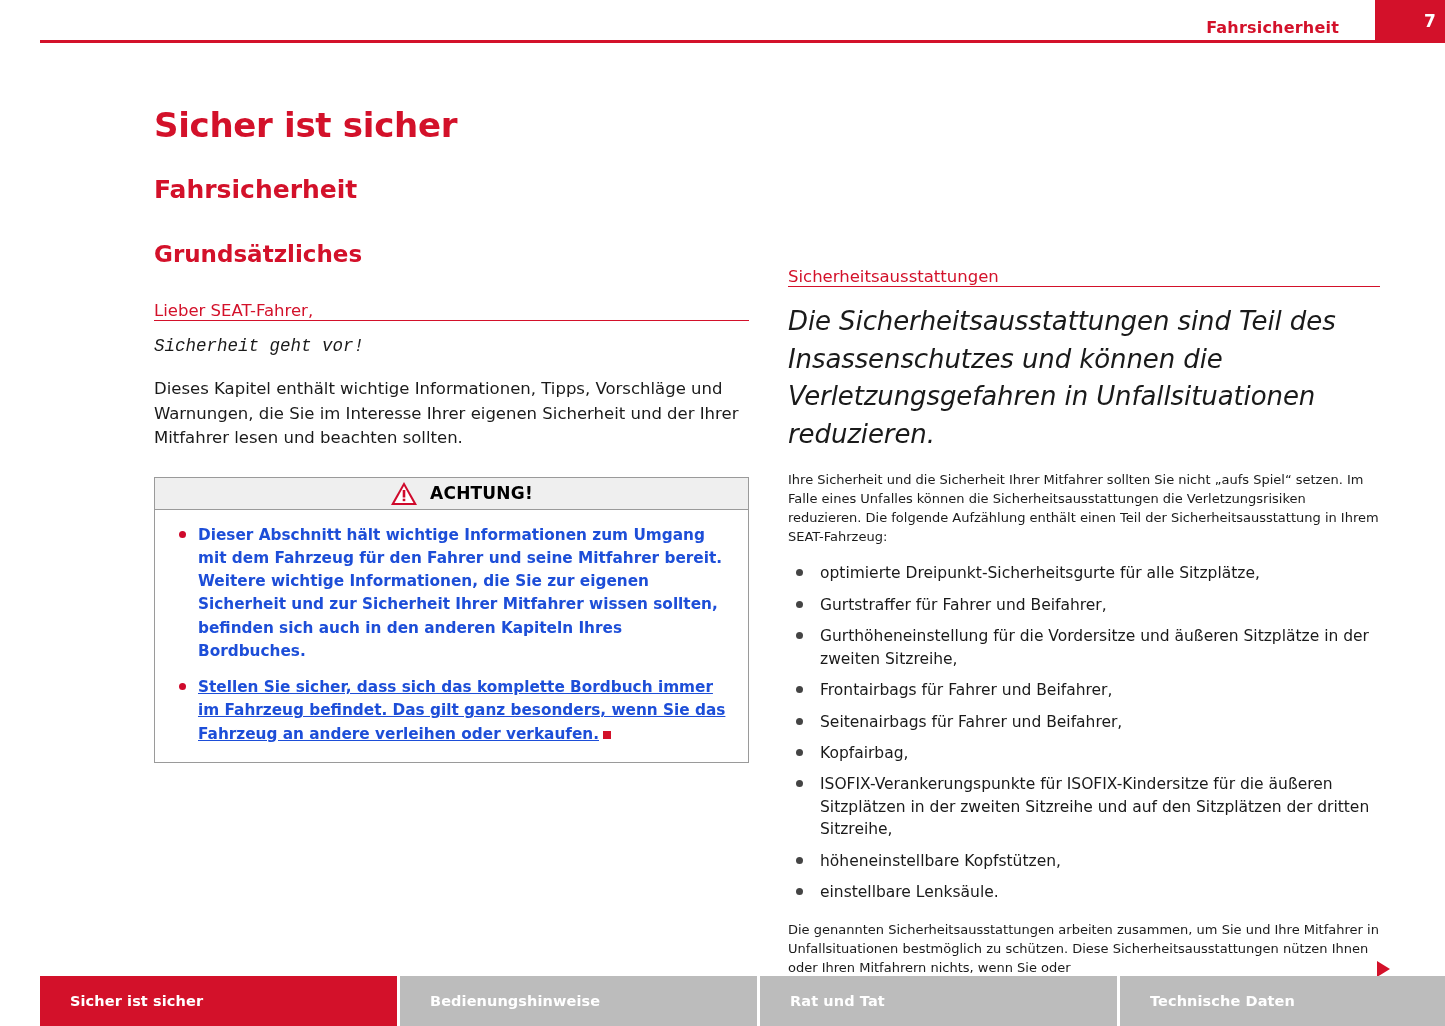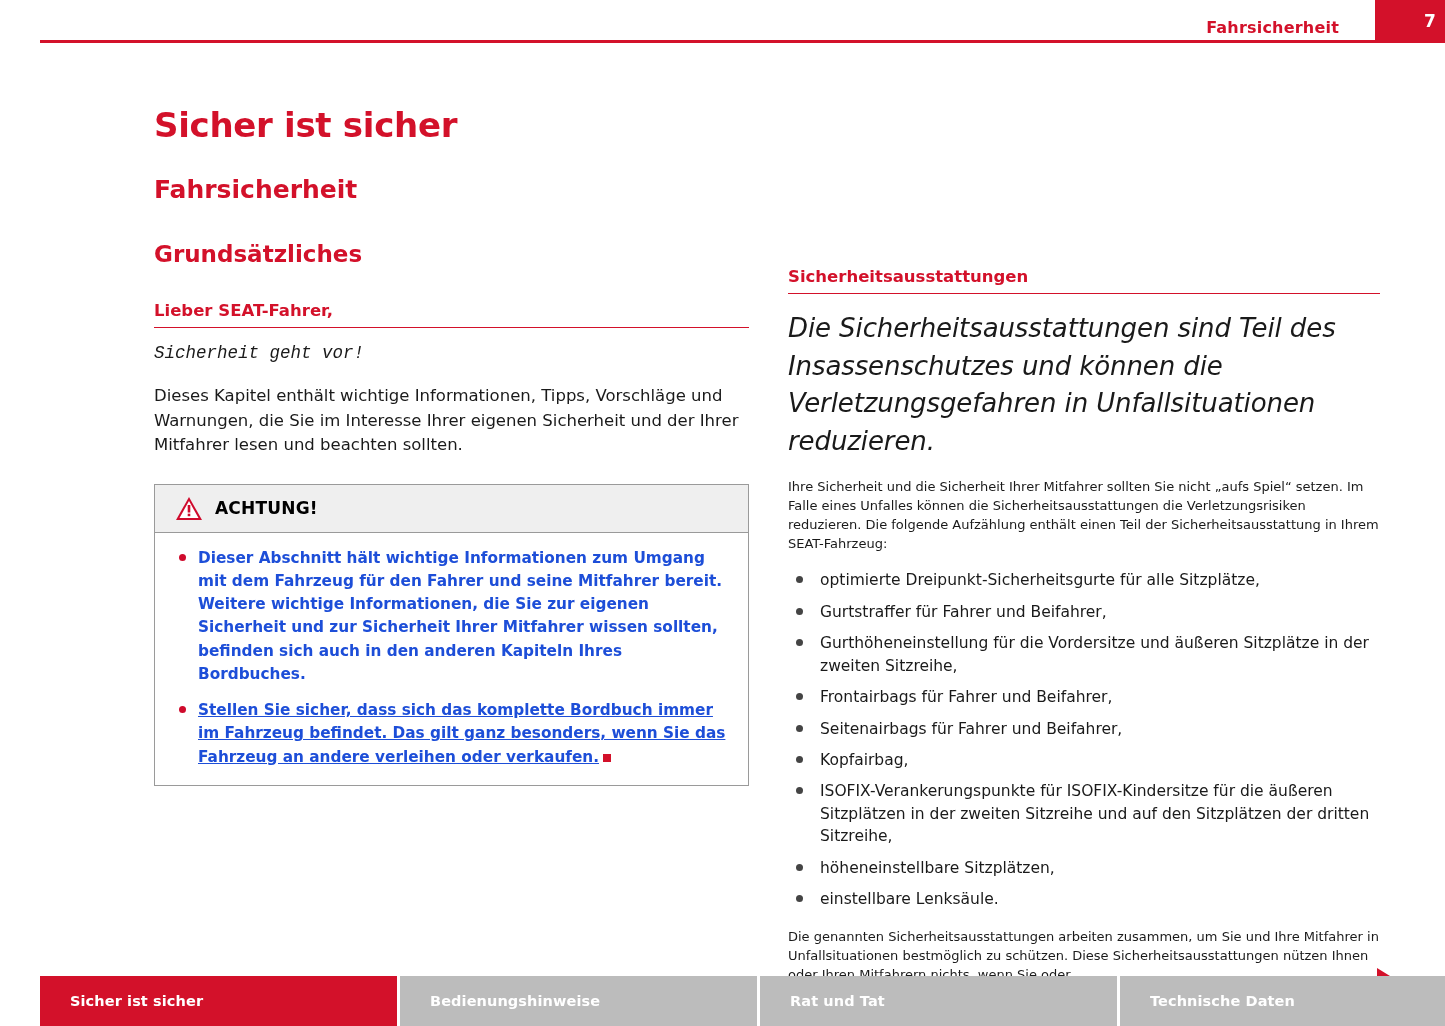--- a/index.html
+++ b/index.html
@@ -98,23 +98,22 @@
     color: #d3112a;
   }
   h3.doc-section {
     margin: 37px 0 0 0;
     font-size: 23px;
     font-weight: bold;
     color: #d3112a;
   }
   h4.doc-subsection {
     margin: 34px 0 0 0;
-    padding-bottom: 7px;
     font-size: 16.5px;
-    font-weight: bold;
+    font-weight: normal;
     color: #d3112a;
     border-bottom: 1px solid #d3112a;
   }
   .italic-lead {
     margin: 13px 0 0 0;
     font-size: 17.5px;
     font-style: italic;
     color: #1a1a1a;
     line-height: 1.45;
     font-family: Liberation Mono, monospace;
@@ -141,26 +140,27 @@
   }
 
   
   .warning-box {
     margin: 26px 0 0 0;
     width: 595px;
     border: 1px solid #9a9a9a;
     background: #ffffff;
   }
   .warning-head {
-    height: 48px;
+    height: 32px;
     background: #efefef;
     border-bottom: 1px solid #9a9a9a;
     display: flex;
     align-items: center;
     padding-left: 20px;
+    justify-content: center;
   }
   .warn-tri {
     width: 28px; height: 25px;
     position: relative;
     margin-right: 12px;
   }
   .warn-tri svg { display: block; }
   .warning-title {
     font-size: 17px;
     font-weight: bold;
@@ -304,21 +304,21 @@
       <p class="body-sm">Ihre Sicherheit und die Sicherheit Ihrer Mitfahrer sollten Sie nicht „aufs Spiel“ setzen. Im Falle eines Unfalles können die Sicherheitsausstattungen die Verletzungsrisiken reduzieren. Die folgende Aufzählung enthält einen Teil der Sicherheitsausstattung in Ihrem SEAT-Fahrzeug:</p>
 
       <ul class="bullets">
         <li><span class="bdot"></span><span>optimierte Dreipunkt-Sicherheitsgurte für alle Sitzplätze,</span></li>
         <li><span class="bdot"></span><span>Gurtstraffer für Fahrer und Beifahrer,</span></li>
         <li><span class="bdot"></span><span>Gurthöheneinstellung für die Vordersitze und äußeren Sitzplätze in der zweiten Sitzreihe,</span></li>
         <li><span class="bdot"></span><span>Frontairbags für Fahrer und Beifahrer,</span></li>
         <li><span class="bdot"></span><span>Seitenairbags für Fahrer und Beifahrer,</span></li>
         <li><span class="bdot"></span><span>Kopfairbag,</span></li>
         <li><span class="bdot"></span><span>ISOFIX-Verankerungspunkte für ISOFIX-Kindersitze für die äußeren Sitzplätzen in der zweiten Sitzreihe und auf den Sitzplätzen der dritten Sitzreihe,</span></li>
-        <li><span class="bdot"></span><span>höheneinstellbare Sitzplätzen,</span></li>
+        <li><span class="bdot"></span><span>höheneinstellbare Kopfstützen,</span></li>
         <li><span class="bdot"></span><span>einstellbare Lenksäule.</span></li>
       </ul>
 
       <div style="position:relative;">
         <p class="body-sm">Die genannten Sicherheitsausstattungen arbeiten zusammen, um Sie und Ihre Mitfahrer in Unfallsituationen bestmöglich zu schützen. Diese Sicherheitsausstattungen nützen Ihnen oder Ihren Mitfahrern nichts, wenn Sie oder</p>
         <div class="cont-arrow"></div>
       </div>
     </div>
 
   </div>

